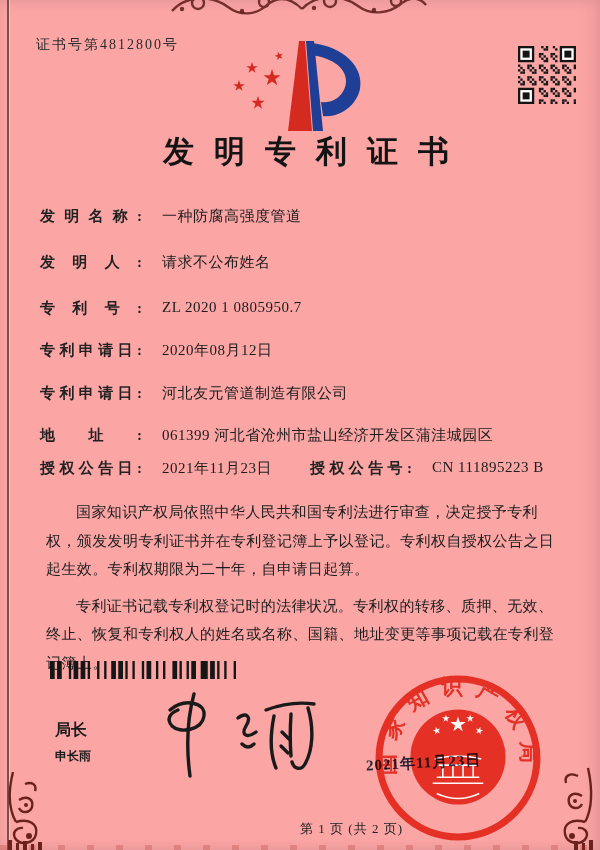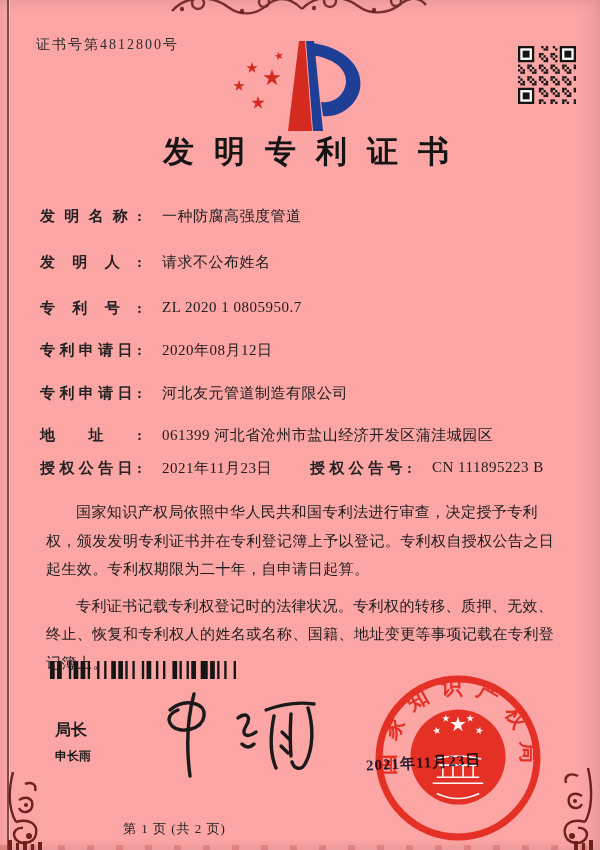--- a/index.html
+++ b/index.html
@@ -26,21 +26,21 @@
 
   .barcode-wrap{position:absolute;left:50px;top:661px;}
   .chief-title{position:absolute;left:55px;top:720px;font-family:Liberation Mono, monospace;font-size:16px;font-weight:600;color:#1b1b1b;}
   .chief-name{position:absolute;left:55px;top:748px;font-family:"Liberation Sans","DejaVu Sans",sans-serif;font-size:12px;font-weight:600;color:#1b1b1b;}
   .signature{position:absolute;left:150px;top:688px;}
 
   .seal{position:absolute;left:372px;top:672px;width:172px;height:172px;opacity:.93;}
   .seal-date{position:absolute;left:366px;top:752px;width:170px;font-size:15px;font-weight:700;color:#2a3350;
              letter-spacing:1px;transform:rotate(-3deg);mix-blend-mode:multiply;white-space:nowrap;}
 
-  .footer{position:absolute;left:123px;top:820px;width:280px;text-align:left;font-size:13px;color:#222;letter-spacing:1px;}
+  .footer{position:absolute;left:123px;top:820px;width:280px;text-align:right;font-size:13px;color:#222;letter-spacing:1px;}
 
   .ornament-top{position:absolute;left:168px;top:-9px;}
   .corner-bl{position:absolute;left:5px;top:772px;}
   .corner-br{position:absolute;left:524px;top:762px;transform:scaleX(-1);}
   .bottom-smudge{position:absolute;left:0;bottom:0;width:100%;height:5px;opacity:.45;
     background:repeating-linear-gradient(90deg, rgba(158,38,30,.5) 0 7px, rgba(255,255,255,0) 7px 29px);}
   .qr{position:absolute;left:518px;top:46px;}
   .logo{position:absolute;left:222px;top:40px;}
 </style>
 </head>

